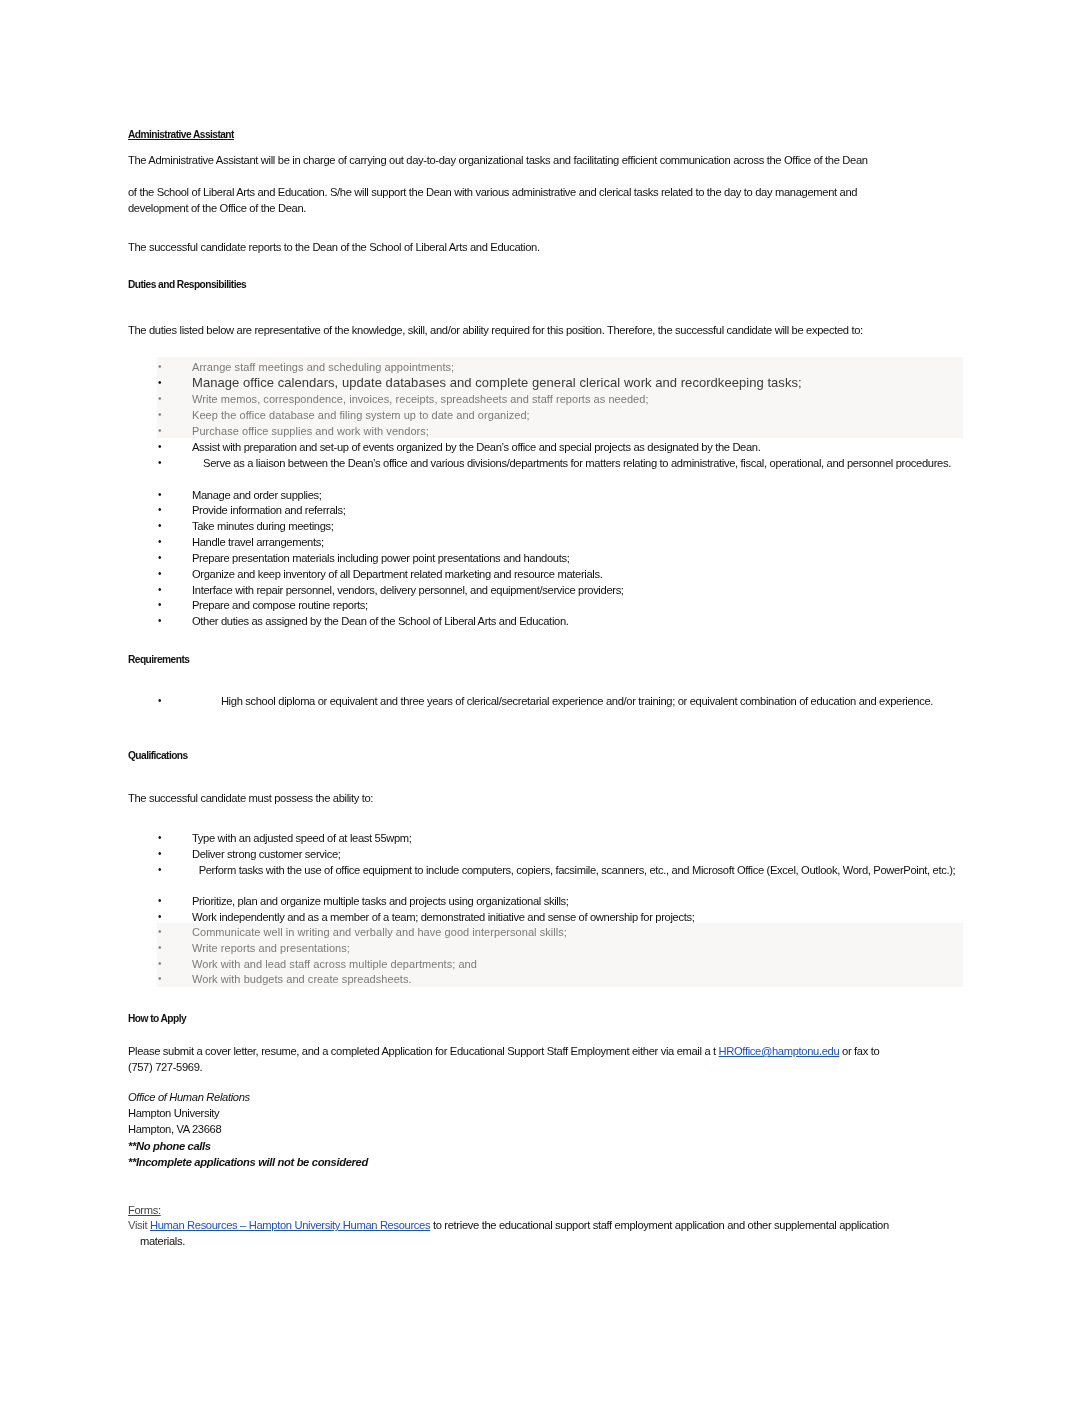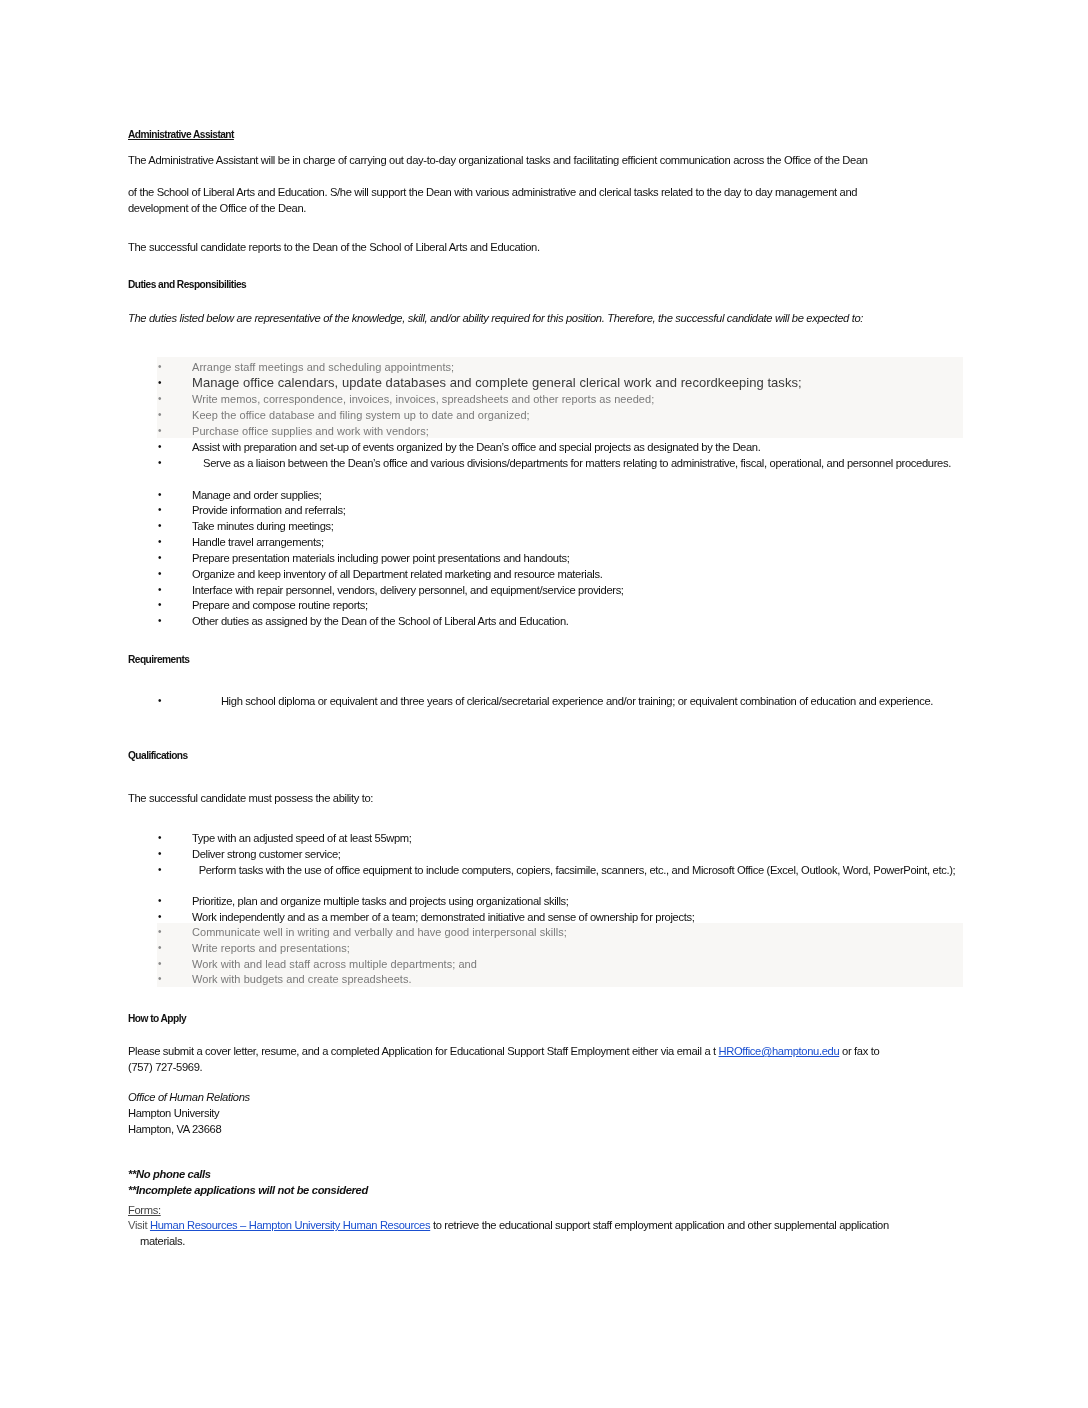--- a/index.html
+++ b/index.html
@@ -13,51 +13,51 @@
   .shade { position: absolute; background: #f8f7f5; }
   .li { position: absolute; left: 158px; width: 805px; height: 16px; font-size: 11.2px; line-height: 16px; }
   .li .bullet { position: absolute; left: 0; top: 0; width: 12px; font-size: 10px; }
   .li .txt { position: absolute; left: 34px; top: 0; white-space: nowrap; letter-spacing: -0.35px; }
   .li.wrap { height: 32px; }
   .li.wrap .txt { white-space: normal; width: 770px; text-align: center; }
   .gray .txt { color: #7a7a7a; letter-spacing: 0.05px; font-size: 11px; }
   .gray .bullet { color: #8a8a8a; }
   .mid .txt { color: #3a3a3a; letter-spacing: 0.05px; font-size: 13px; }
   .link { color: #1a4fd0; text-decoration: underline; }
-  .i { font-style: italic; font-weight: bold; margin-top: 28px; }
+  .i { font-style: italic; font-weight: bold; }
 </style>
 </head>
 <body>
 
 <div class="page">
 
   <div class="abs h u" style="left:128px; top:129px;">Administrative Assistant</div>
 
   <div class="abs t" style="left:128px; top:152px;">The Administrative Assistant will be in charge of carrying out day-to-day organizational tasks and facilitating efficient communication across the Office of the Dean</div>
   <div class="abs t" style="left:128px; top:184px;">of the School of Liberal Arts and Education. S/he will support the Dean with various administrative and clerical tasks related to the day to day management and</div>
   <div class="abs t" style="left:128px; top:200px;">development of the Office of the Dean.</div>
 
   <div class="abs t" style="left:128px; top:239px;">The successful candidate reports to the Dean of the School of Liberal Arts and Education.</div>
 
   <div class="abs h" style="left:128px; top:279px;">Duties and Responsibilities</div>
-  <div class="abs t" style="left:128px; top:310px;font-style:italic;">The duties listed below are representative of the knowledge, skill, and/or ability required for this position.  Therefore, the successful candidate will be expected to:</div>
+  <div class="abs t" style="left:128px; top:322px;">The duties listed below are representative of the knowledge, skill, and/or ability required for this position.  Therefore, the successful candidate will be expected to:</div>
 
   <div class="shade" style="left:157px; top:357px; width:806px; height:81px;"></div>
 
   <div class="li gray" style="top:359px;">
     <span class="bullet">•</span>
     <span class="txt">Arrange staff meetings and scheduling appointments;</span>
   </div>
   <div class="li mid" style="top:375px;">
     <span class="bullet">•</span>
     <span class="txt">Manage office calendars, update databases and complete general clerical work and recordkeeping tasks;</span>
   </div>
   <div class="li gray" style="top:391px;">
     <span class="bullet">•</span>
-    <span class="txt">Write memos, correspondence, invoices, invoices, spreadsheets and other reports as needed;</span>
+    <span class="txt">Write memos, correspondence, invoices, receipts, spreadsheets and staff reports as needed;</span>
   </div>
   <div class="li gray" style="top:407px;">
     <span class="bullet">•</span>
     <span class="txt">Keep the office database and filing system up to date and organized;</span>
   </div>
   <div class="li gray" style="top:423px;">
     <span class="bullet">•</span>
     <span class="txt">Purchase office supplies and work with vendors;</span>
   </div>
   <div class="li" style="top:439px;">

